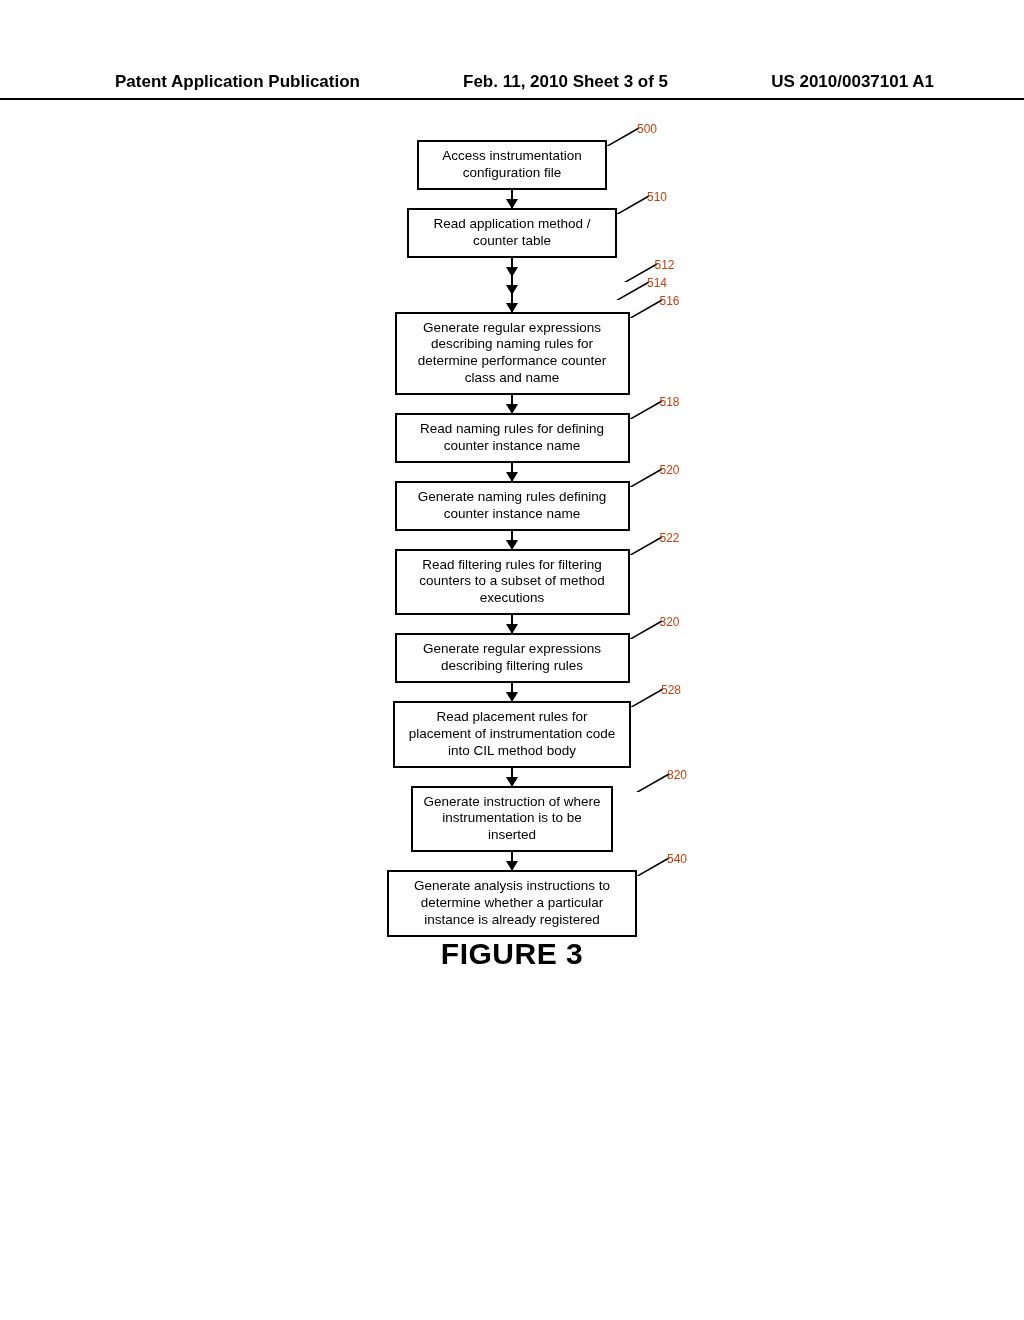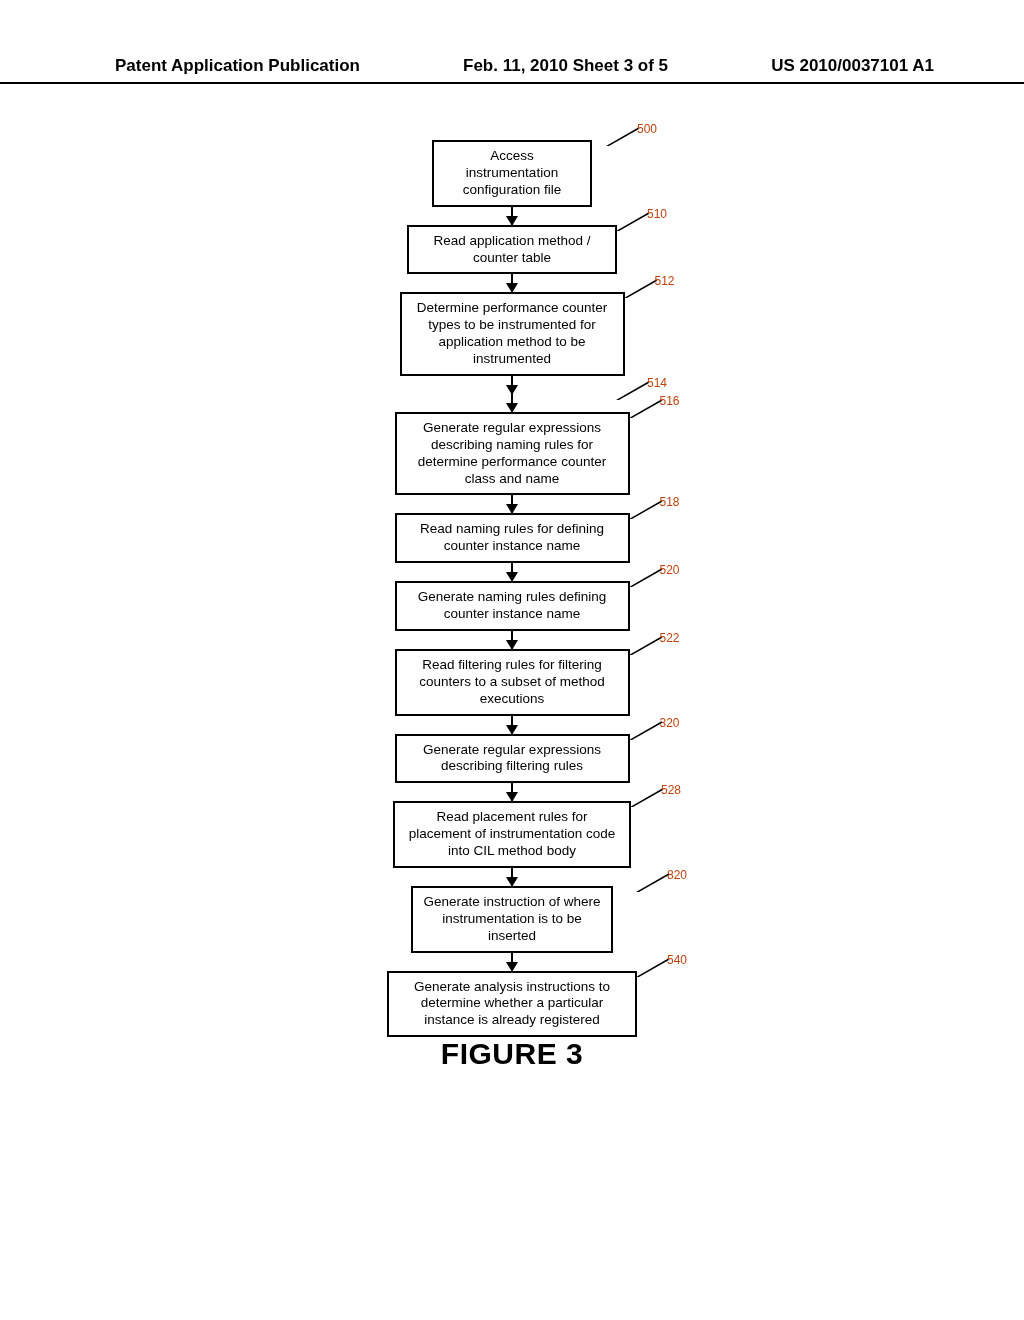--- a/index.html
+++ b/index.html
@@ -7,21 +7,21 @@
     font-family: Arial, Helvetica, sans-serif;
     background: #fff;
     width: 1024px;
     height: 1320px;
     position: relative;
   }
   .header {
     display: flex;
     justify-content: space-between;
     align-items: baseline;
-    padding: 56px 90px 6px 115px;
+    padding: 72px 90px 6px 115px;
     border-bottom: 2px solid #000;
     font-weight: bold;
     font-size: 17px;
     gap: 32px;
   }
   .header .spacer { flex: 1; }
   .header .left { text-align: left; }
   .header .center { text-align: center; margin: 0 20px; }
   .header .right { }
   .flowchart {
@@ -87,37 +87,36 @@
 <div class="header">
   <span class="left">Patent Application Publication</span>
   <span class="spacer"></span>
   <span class="center">Feb. 11, 2010  Sheet 3 of 5</span>
   <span class="spacer"></span>
   <span class="right">US 2010/0037101 A1</span>
 </div>
 
 <div class="flowchart" id="flowchart">
     <div class="step">
-      <div class="box" style="width: 160px;">Access instrumentation configuration file</div>
+      <div class="box" style="width: 190px;">Access instrumentation configuration file</div>
       <svg class="callout-line" width="46" height="26" style="left: calc(50% + 91px); top: -14px;">
         <line x1="1" y1="22" x2="36" y2="2" stroke="#000" stroke-width="1.5"></line>
       </svg>
       <div class="callout" style="left: calc(50% + 125px); top: -18px;">500</div>
     </div>
     <div class="arrow-down" style="height: 18px;"></div>
     <div class="step">
       <div class="box" style="width: 210px;">Read application method / counter table</div>
       <svg class="callout-line" width="46" height="26" style="left: calc(50% + 101px); top: -14px;">
         <line x1="1" y1="22" x2="36" y2="2" stroke="#000" stroke-width="1.5"></line>
       </svg>
       <div class="callout" style="left: calc(50% + 135px); top: -18px;">510</div>
     </div>
     <div class="arrow-down" style="height: 18px;"></div>
     <div class="step">
-      <div class="box" style="width: 225px;">Determine performance counter types to be instrumented for application method to be instrumented</div>
       <svg class="callout-line" width="46" height="26" style="left: calc(50% + 108.5px); top: -14px;">
         <line x1="1" y1="22" x2="36" y2="2" stroke="#000" stroke-width="1.5"></line>
       </svg>
       <div class="callout" style="left: calc(50% + 142.5px); top: -18px;">512</div>
     </div>
     <div class="arrow-down" style="height: 18px;"></div>
     <div class="step">
       <svg class="callout-line" width="46" height="26" style="left: calc(50% + 101px); top: -14px;">
         <line x1="1" y1="22" x2="36" y2="2" stroke="#000" stroke-width="1.5"></line>
       </svg>

